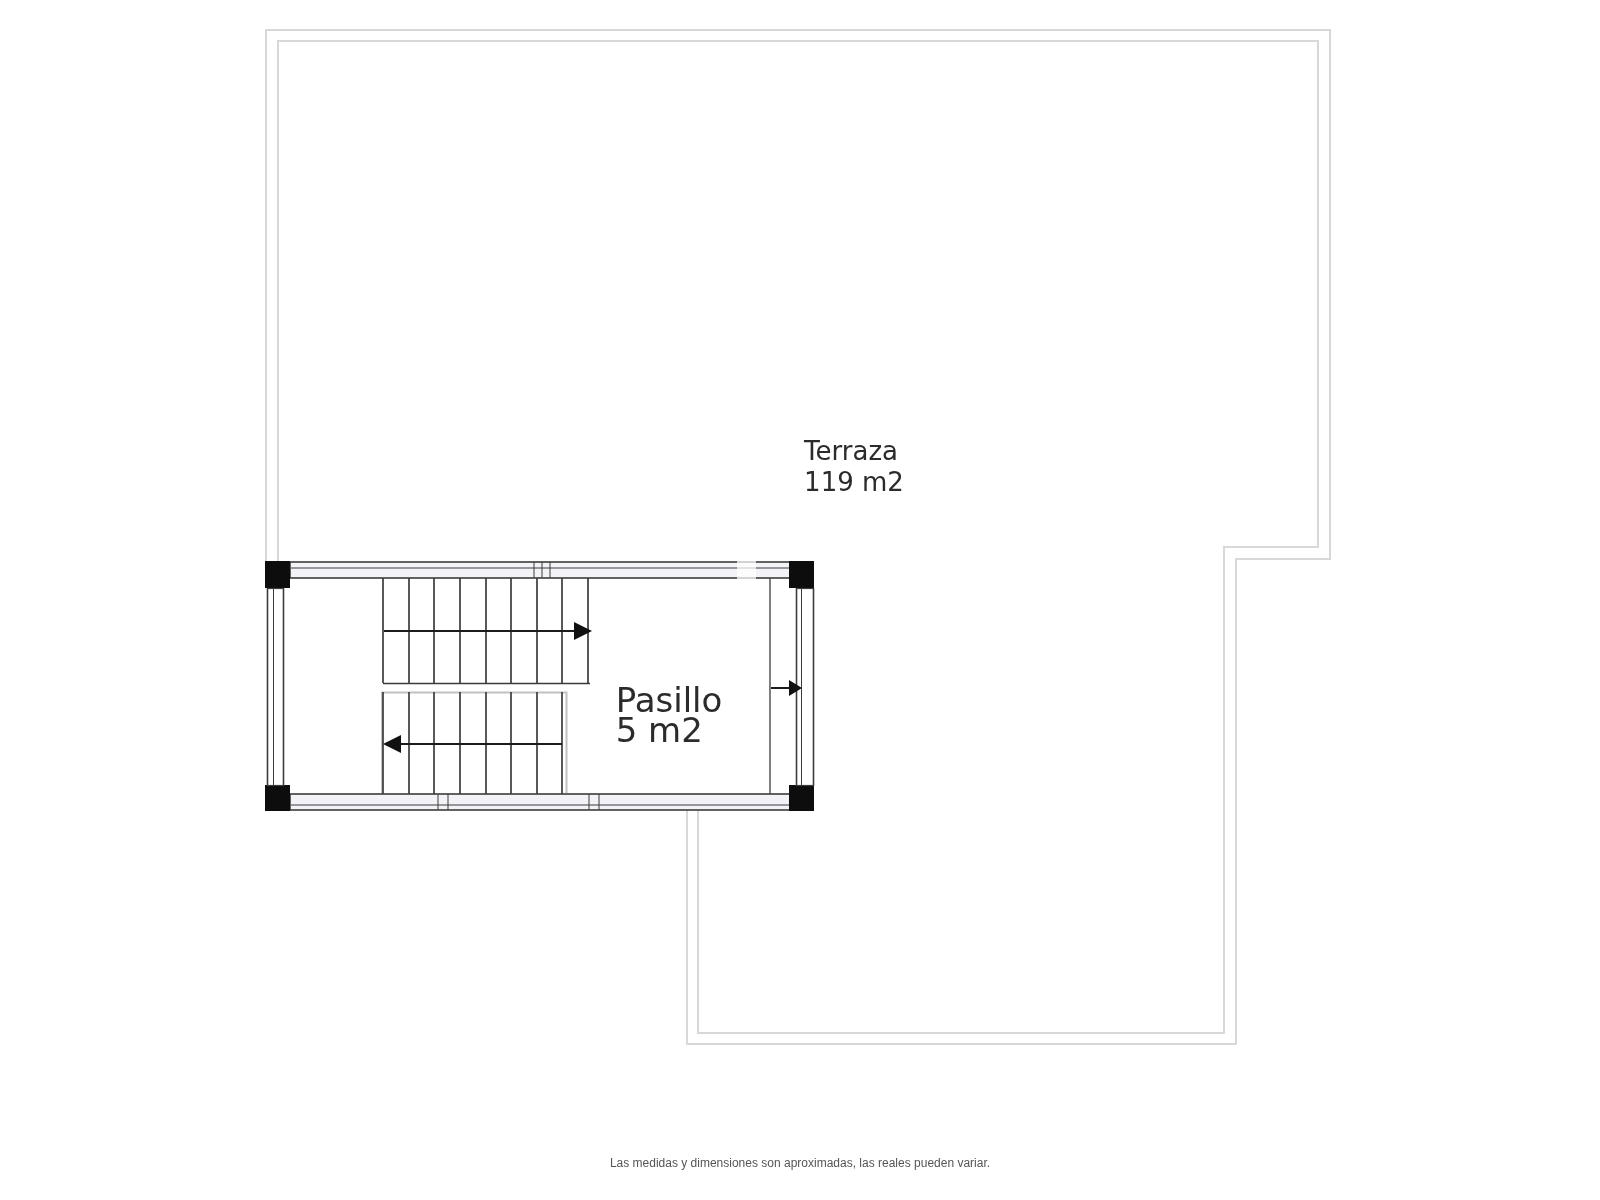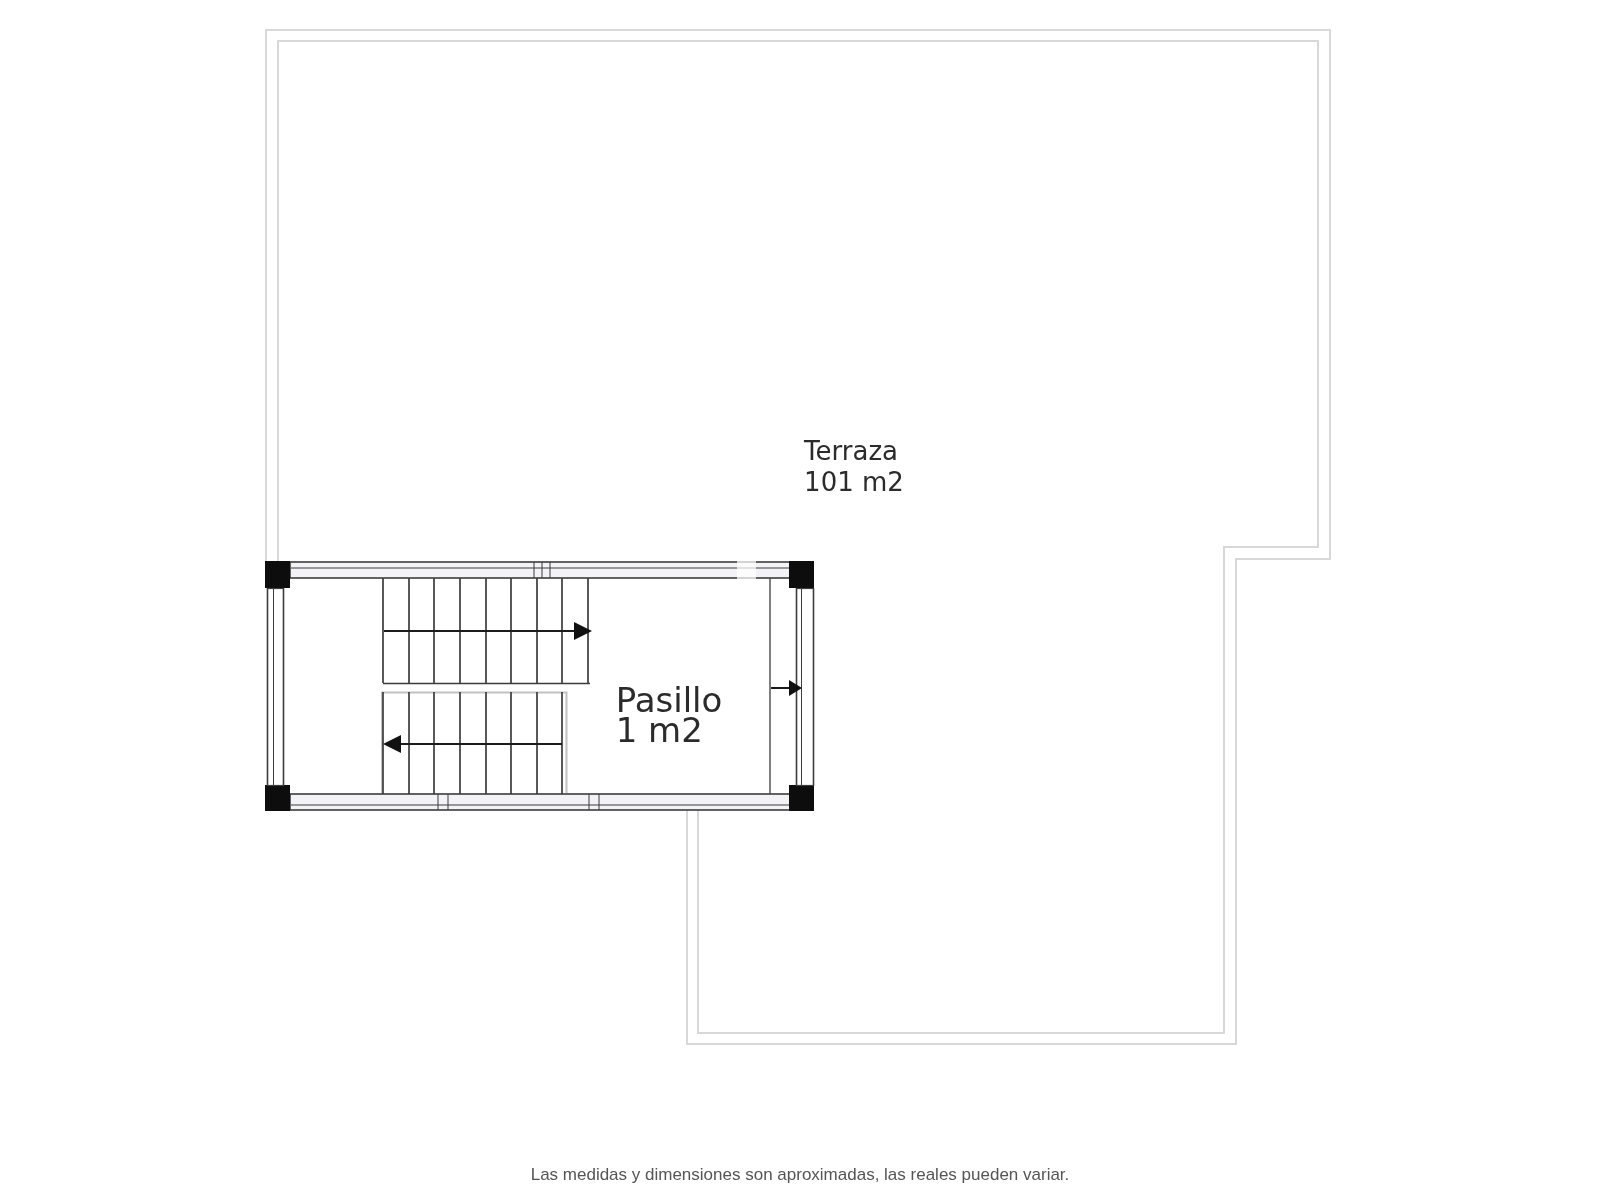--- a/index.html
+++ b/index.html
@@ -42,25 +42,24 @@
     transform:translate(-50%,-50%);
     color:var(--label-text);
     white-space:nowrap;
   }
   .terraza-label{left:854px;top:467px;font-size:26px;line-height:31px;}
   .pasillo-label{left:669px;top:715px;font-size:34px;line-height:30px;}
   .disclaimer{
     position:absolute;
     left:800px;top:1163px;
     transform:translate(-50%,-50%);
-    font-size:17px;
+    font-size:12px;
     color:var(--disclaimer-text);
     font-family:"Liberation Sans",sans-serif;
     white-space:nowrap;
-    margin-top:12px;
   }
 </style>
 </head>
 <body>
 
 <div class="canvas">
 
   <svg class="plan-svg" viewBox="0 0 1600 1200">
 
     <g>
@@ -153,23 +152,23 @@
           <line class="arrow-line" x1="771" y1="688" x2="789" y2="688"></line>
           <polygon class="arrow-head" points="789,680 802,688 789,696"></polygon>
         </g>
       </g>
 
     </g>
   </svg>
 
   <div class="room-label terraza-label">
     <div>Terraza</div>
-    <div>101 m2</div>
+    <div>119 m2</div>
   </div>
 
   <div class="room-label pasillo-label">
     <div>Pasillo</div>
-    <div>1 m2</div>
+    <div>5 m2</div>
   </div>
 
   <div class="disclaimer">Las medidas y dimensiones son aproximadas, las reales pueden variar.</div>
 
 </div>
 
 </body></html>

